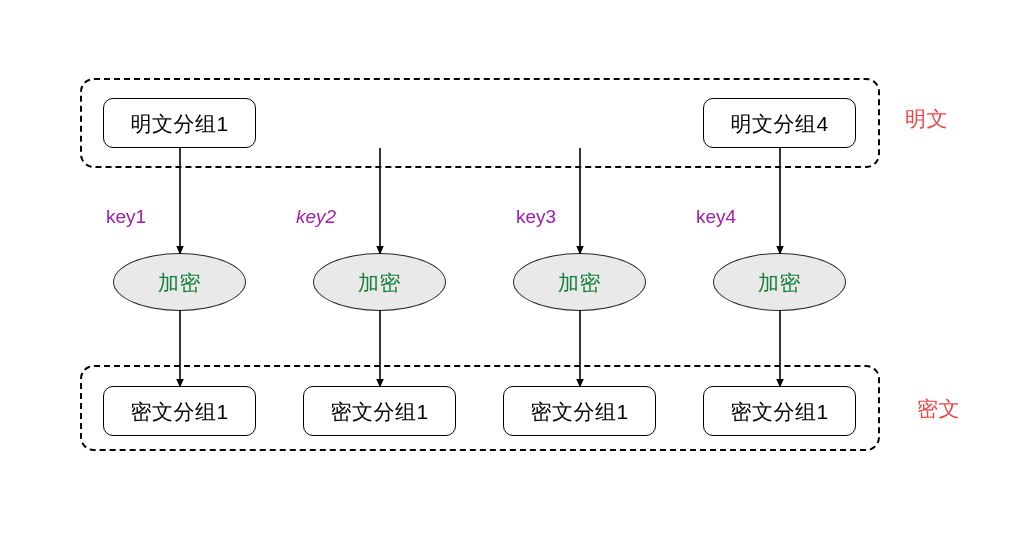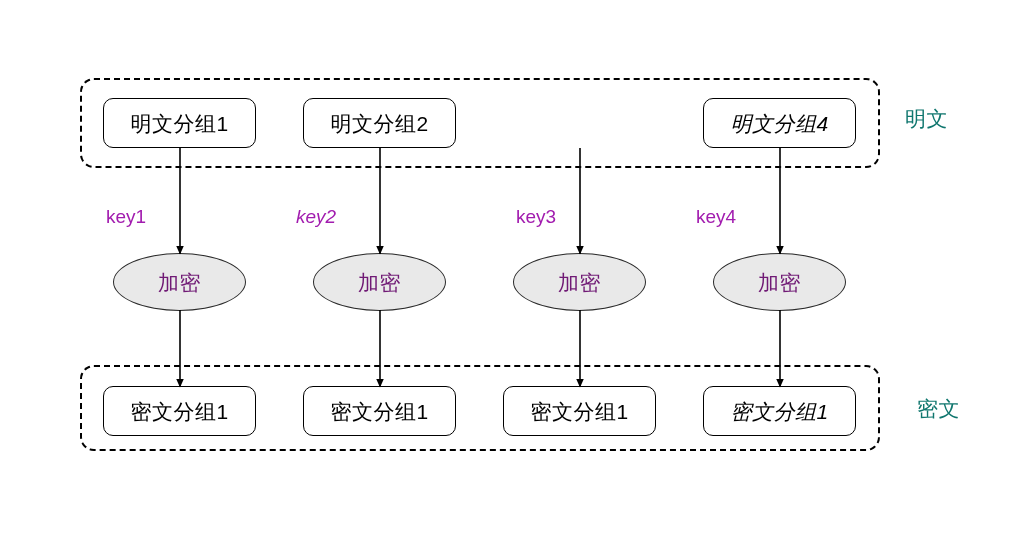--- a/index.html
+++ b/index.html
@@ -41,21 +41,21 @@
     width: 800px;
     height: 86px;
   }
   
   .group-label {
     position: absolute;
     font-size: 21px;
     line-height: 21px;
     letter-spacing: 0.5px;
     white-space: nowrap;
-    color: #0f766e;
+    color: #ef4444;
   }
   #label-plaintext {
     left: 905px;
     top: 108px;
   }
   #label-ciphertext {
     left: 905px;
     top: 398px;
     margin-left: 12px;
   }
@@ -75,40 +75,40 @@
     line-height: 21px;
     letter-spacing: 0.5px;
     white-space: nowrap;
     color: #000000;
   }
   .row-plain { top: 98px; }
   .row-cipher { top: 386px; }
   .col-1 { left: 103px; }
   .col-2 { left: 303px; }
   .col-3 { left: 503px; }
-  .col-4 { left: 703px; font-style: italic; }
+  .col-4 { left: 703px; }
 
   
   .node-ellipse {
     position: absolute;
     width: 133px;
     height: 58px;
     top: 253px;
     border: 1.6px solid #2b2b2b;
     border-radius: 50%;
     background: #e9e9e9;
     box-sizing: border-box;
     display: flex;
     align-items: center;
     justify-content: center;
     font-size: 21px;
     line-height: 21px;
     letter-spacing: 0.5px;
     white-space: nowrap;
-    color: #701a75;
+    color: #15803d;
   }
   .ecol-1 { left: 113px; }
   .ecol-2 { left: 313px; }
   .ecol-3 { left: 513px; }
   .ecol-4 { left: 713px; }
 
   
   .key-label {
     position: absolute;
     font-size: 19px;
@@ -137,21 +137,20 @@
 
 <div id="canvas">
 
   <div class="group-box" id="group-plaintext"></div>
   <div class="group-box" id="group-ciphertext"></div>
 
   <div class="group-label" id="label-plaintext">明文</div>
   <div class="group-label" id="label-ciphertext">密文</div>
 
   <div class="node-box row-plain col-1">明文分组1</div>
-  <div class="node-box row-plain col-2">明文分组2</div>
   <div class="node-box row-plain col-4">明文分组4</div>
 
   <div class="key-label key-row kcol-1">key1</div>
   <div class="key-label key-row kcol-2">key2</div>
   <div class="key-label key-row kcol-3">key3</div>
   <div class="key-label key-row kcol-4">key4</div>
 
   <div class="node-ellipse ecol-1">加密</div>
   <div class="node-ellipse ecol-2">加密</div>
   <div class="node-ellipse ecol-3">加密</div>

